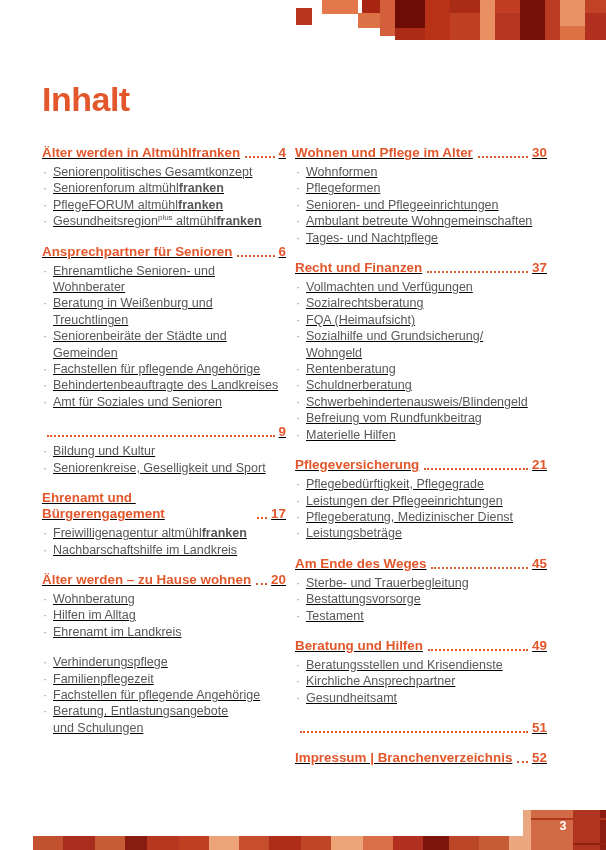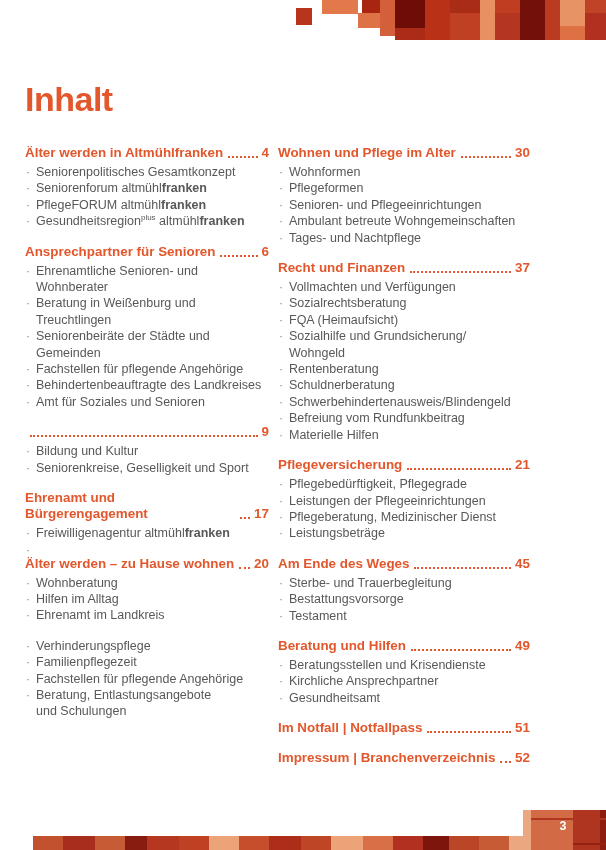--- a/index.html
+++ b/index.html
@@ -5,30 +5,30 @@
   html,body{margin:0;padding:0;background:#ffffff;}
   .page{
     position:relative;
     width:606px;height:850px;
     background:#ffffff;
     overflow:hidden;
     font-family:"Liberation Sans", sans-serif;
   }
   .mosaic{position:absolute;inset:0;pointer-events:none;}
   .tile{position:absolute;}
-  .content{position:absolute;left:25px;top:80px;width:526px;}
+  .content{position:absolute;left:42px;top:80px;width:526px;}
   h1.page-title{
     margin:0 0 26px 0;
     font-size:34px;
     font-weight:bold;
     letter-spacing:-0.5px;
     color:#E2572B;
   }
   .columns{display:flex;gap:9px;}
-  .col{box-sizing:border-box;}
+  .col{box-sizing:border-box;text-decoration:underline;}
   .col-left{width:244px;}
   .col-right{width:252px;}
   .toc-section{margin-bottom:14px;}
   .heading-row{
     display:flex;align-items:flex-end;
     color:#E2572B;font-weight:bold;font-size:13.4px;line-height:16px;
     margin-bottom:3px;
   }
   .heading-label{white-space:pre-wrap;}
   .leader{
@@ -145,21 +145,21 @@
             </ul>
           </div>
           <div class="toc-section">
             <div class="heading-row">
               <span class="heading-label">Ehrenamt und Bürgerengagement</span>
               <span class="leader"></span>
               <span class="heading-page">17</span>
             </div>
             <ul class="items">
               <li><span class="bullet">·</span><span>Freiwilligenagentur altmühl</span><span class="seg-bold">franken</span></li>
-              <li><span class="bullet">·</span></li>
+              <li><span class="bullet">·</span><span>Nachbarschaftshilfe im Landkreis</span></li>
             </ul>
           </div>
           <div class="toc-section">
             <div class="heading-row">
               <span class="heading-label">Älter werden – zu Hause wohnen</span>
               <span class="leader"></span>
               <span class="heading-page">20</span>
             </div>
             <ul class="items">
               <li><span class="bullet">·</span><span>Wohnberatung</span></li>
@@ -241,21 +241,20 @@
               <span class="heading-page">49</span>
             </div>
             <ul class="items">
               <li><span class="bullet">·</span><span>Beratungsstellen und Krisendienste</span></li>
               <li><span class="bullet">·</span><span>Kirchliche Ansprechpartner</span></li>
               <li><span class="bullet">·</span><span>Gesundheitsamt</span></li>
             </ul>
           </div>
           <div class="toc-section">
             <div class="heading-row">
-              <span class="heading-label">Im Notfall | Notfallpass</span>
               <span class="leader"></span>
               <span class="heading-page">51</span>
             </div>
           </div>
           <div class="toc-section">
             <div class="heading-row">
               <span class="heading-label">Impressum | Branchenverzeichnis</span>
               <span class="leader"></span>
               <span class="heading-page">52</span>
             </div>

